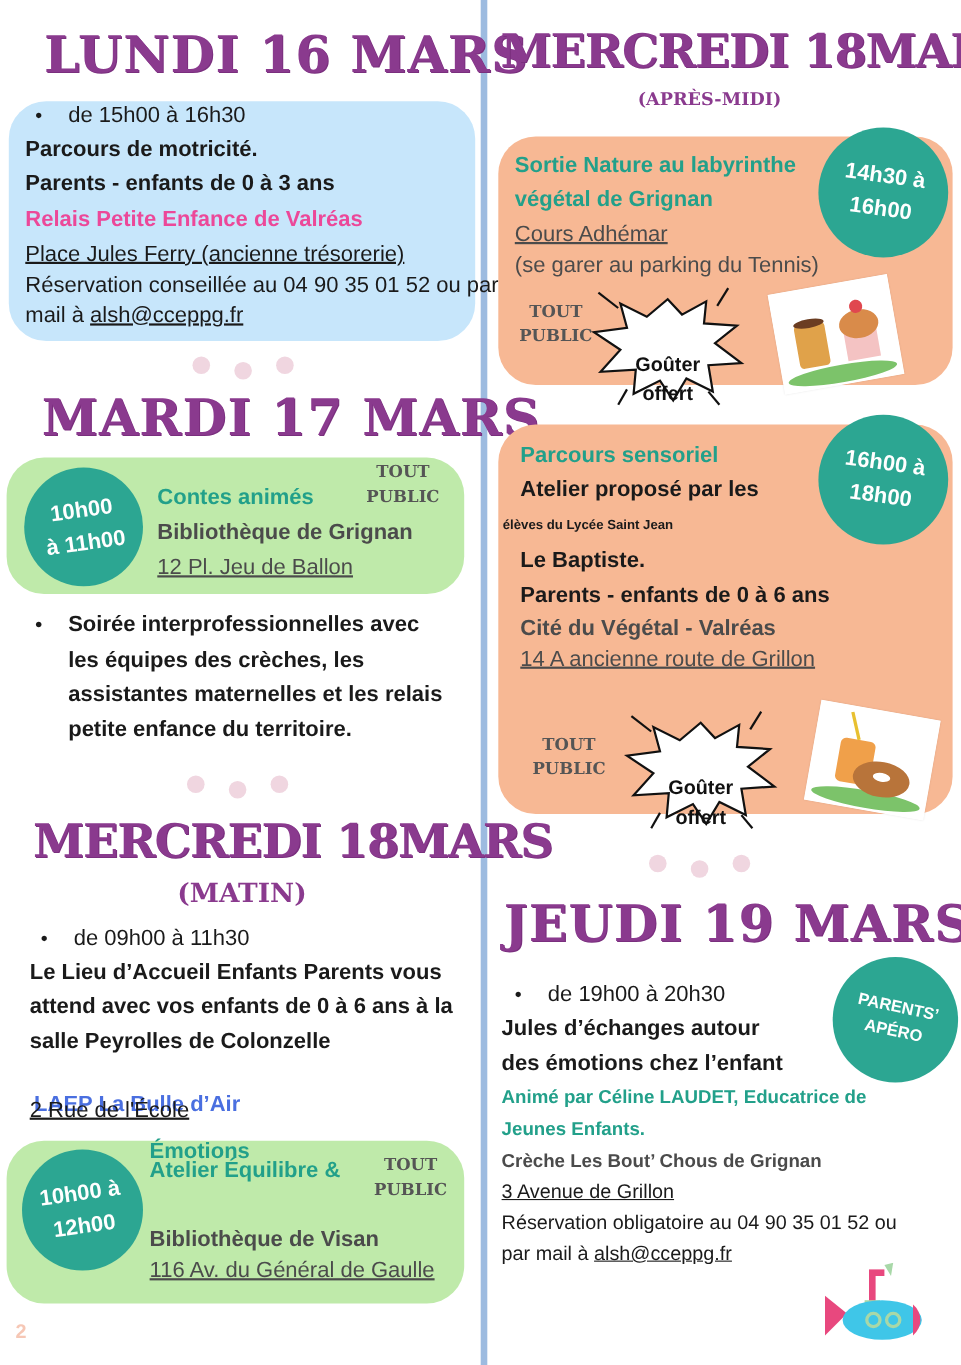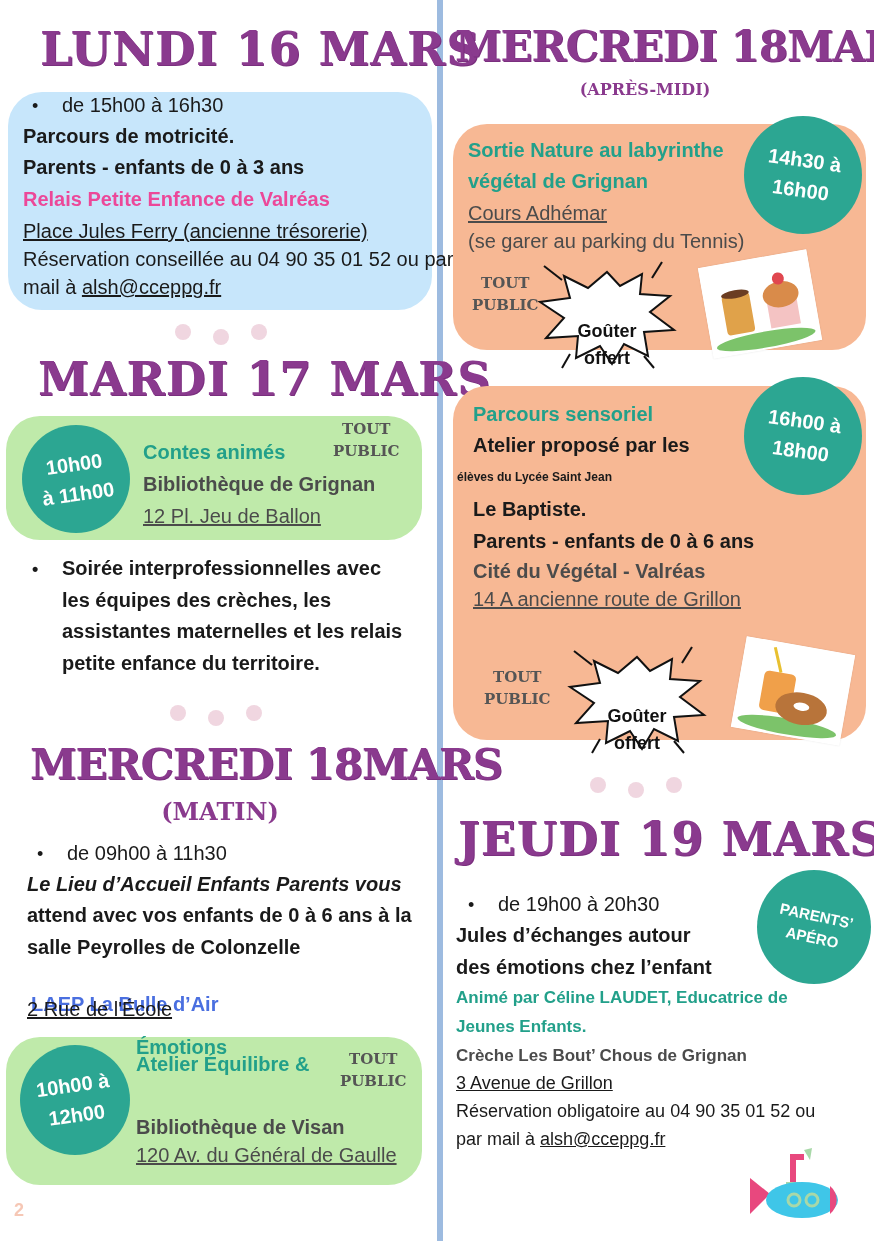--- a/index.html
+++ b/index.html
@@ -102,37 +102,37 @@
 <div class="dots" style="left:170px; top:705px;">
     <span></span>
     <span></span>
     <span></span>
   </div>
 
 <div class="day-title" style="left:30px; top:740px; width:385px; font-size:42px; letter-spacing:-1px;">MERCREDI 18MARS</div>
 <div class="day-sub" style="left:150px; top:797px; width:140px; font-size:24px;">(MATIN)</div>
 
 <div class="txt bullet" style="left:25px; top:838px;">de 09h00 à 11h30</div>
-<div class="txt b" style="left:27px; top:869px;font-style:italic;">Le Lieu d’Accueil Enfants Parents vous</div>
+<div class="txt b" style="left:27px; top:869px;">Le Lieu d’Accueil Enfants Parents vous</div>
 <div class="txt b" style="left:27px; top:900px;">attend avec vos enfants de 0 à 6 ans à la</div>
 <div class="txt b" style="left:27px; top:932px;">salle Peyrolles de Colonzelle</div>
 <div class="txt rblue" style="left:31px; top:973px;margin-top:16px;">LAEP La Bulle d’Air</div>
 <div class="txt u" style="left:27px; top:994px;">2 Rue de l'École</div>
 
 <div class="card green" style="left:6px; top:1037px; width:416px; height:148px;"></div>
 <div class="circle" style="left:20px; top:1045px; width:110px; height:110px;">
   <div class="inner">
     <div>10h00 à</div>
     <div>12h00</div>
   </div>
 </div>
 <div class="txt teal" style="left:136px; top:1049px; font-size:20px;">Atelier Équilibre &amp;</div>
 <div class="txt teal" style="left:136px; top:1032px; font-size:20px;">Émotions</div>
 <div class="txt grey" style="left:136px; top:1112px;">Bibliothèque de Visan</div>
-<div class="txt ul-grey" style="left:136px; top:1140px;">120 Av. du Général de Gaulle</div>
+<div class="txt ul-grey" style="left:136px; top:1140px;">116 Av. du Général de Gaulle</div>
 <div class="tout" style="left:340px; top:1048px;">
   <div>TOUT</div>
   <div>PUBLIC</div>
 </div>
 
 <div class="page-num">2</div>
 
 <div class="day-title" style="left:455px; top:22px; width:380px; font-size:42px; letter-spacing:-1px;">MERCREDI 18MARS</div>
 <div class="day-sub" style="left:555px; top:80px; width:180px; font-size:16px;">(APRÈS-MIDI)</div>
 

